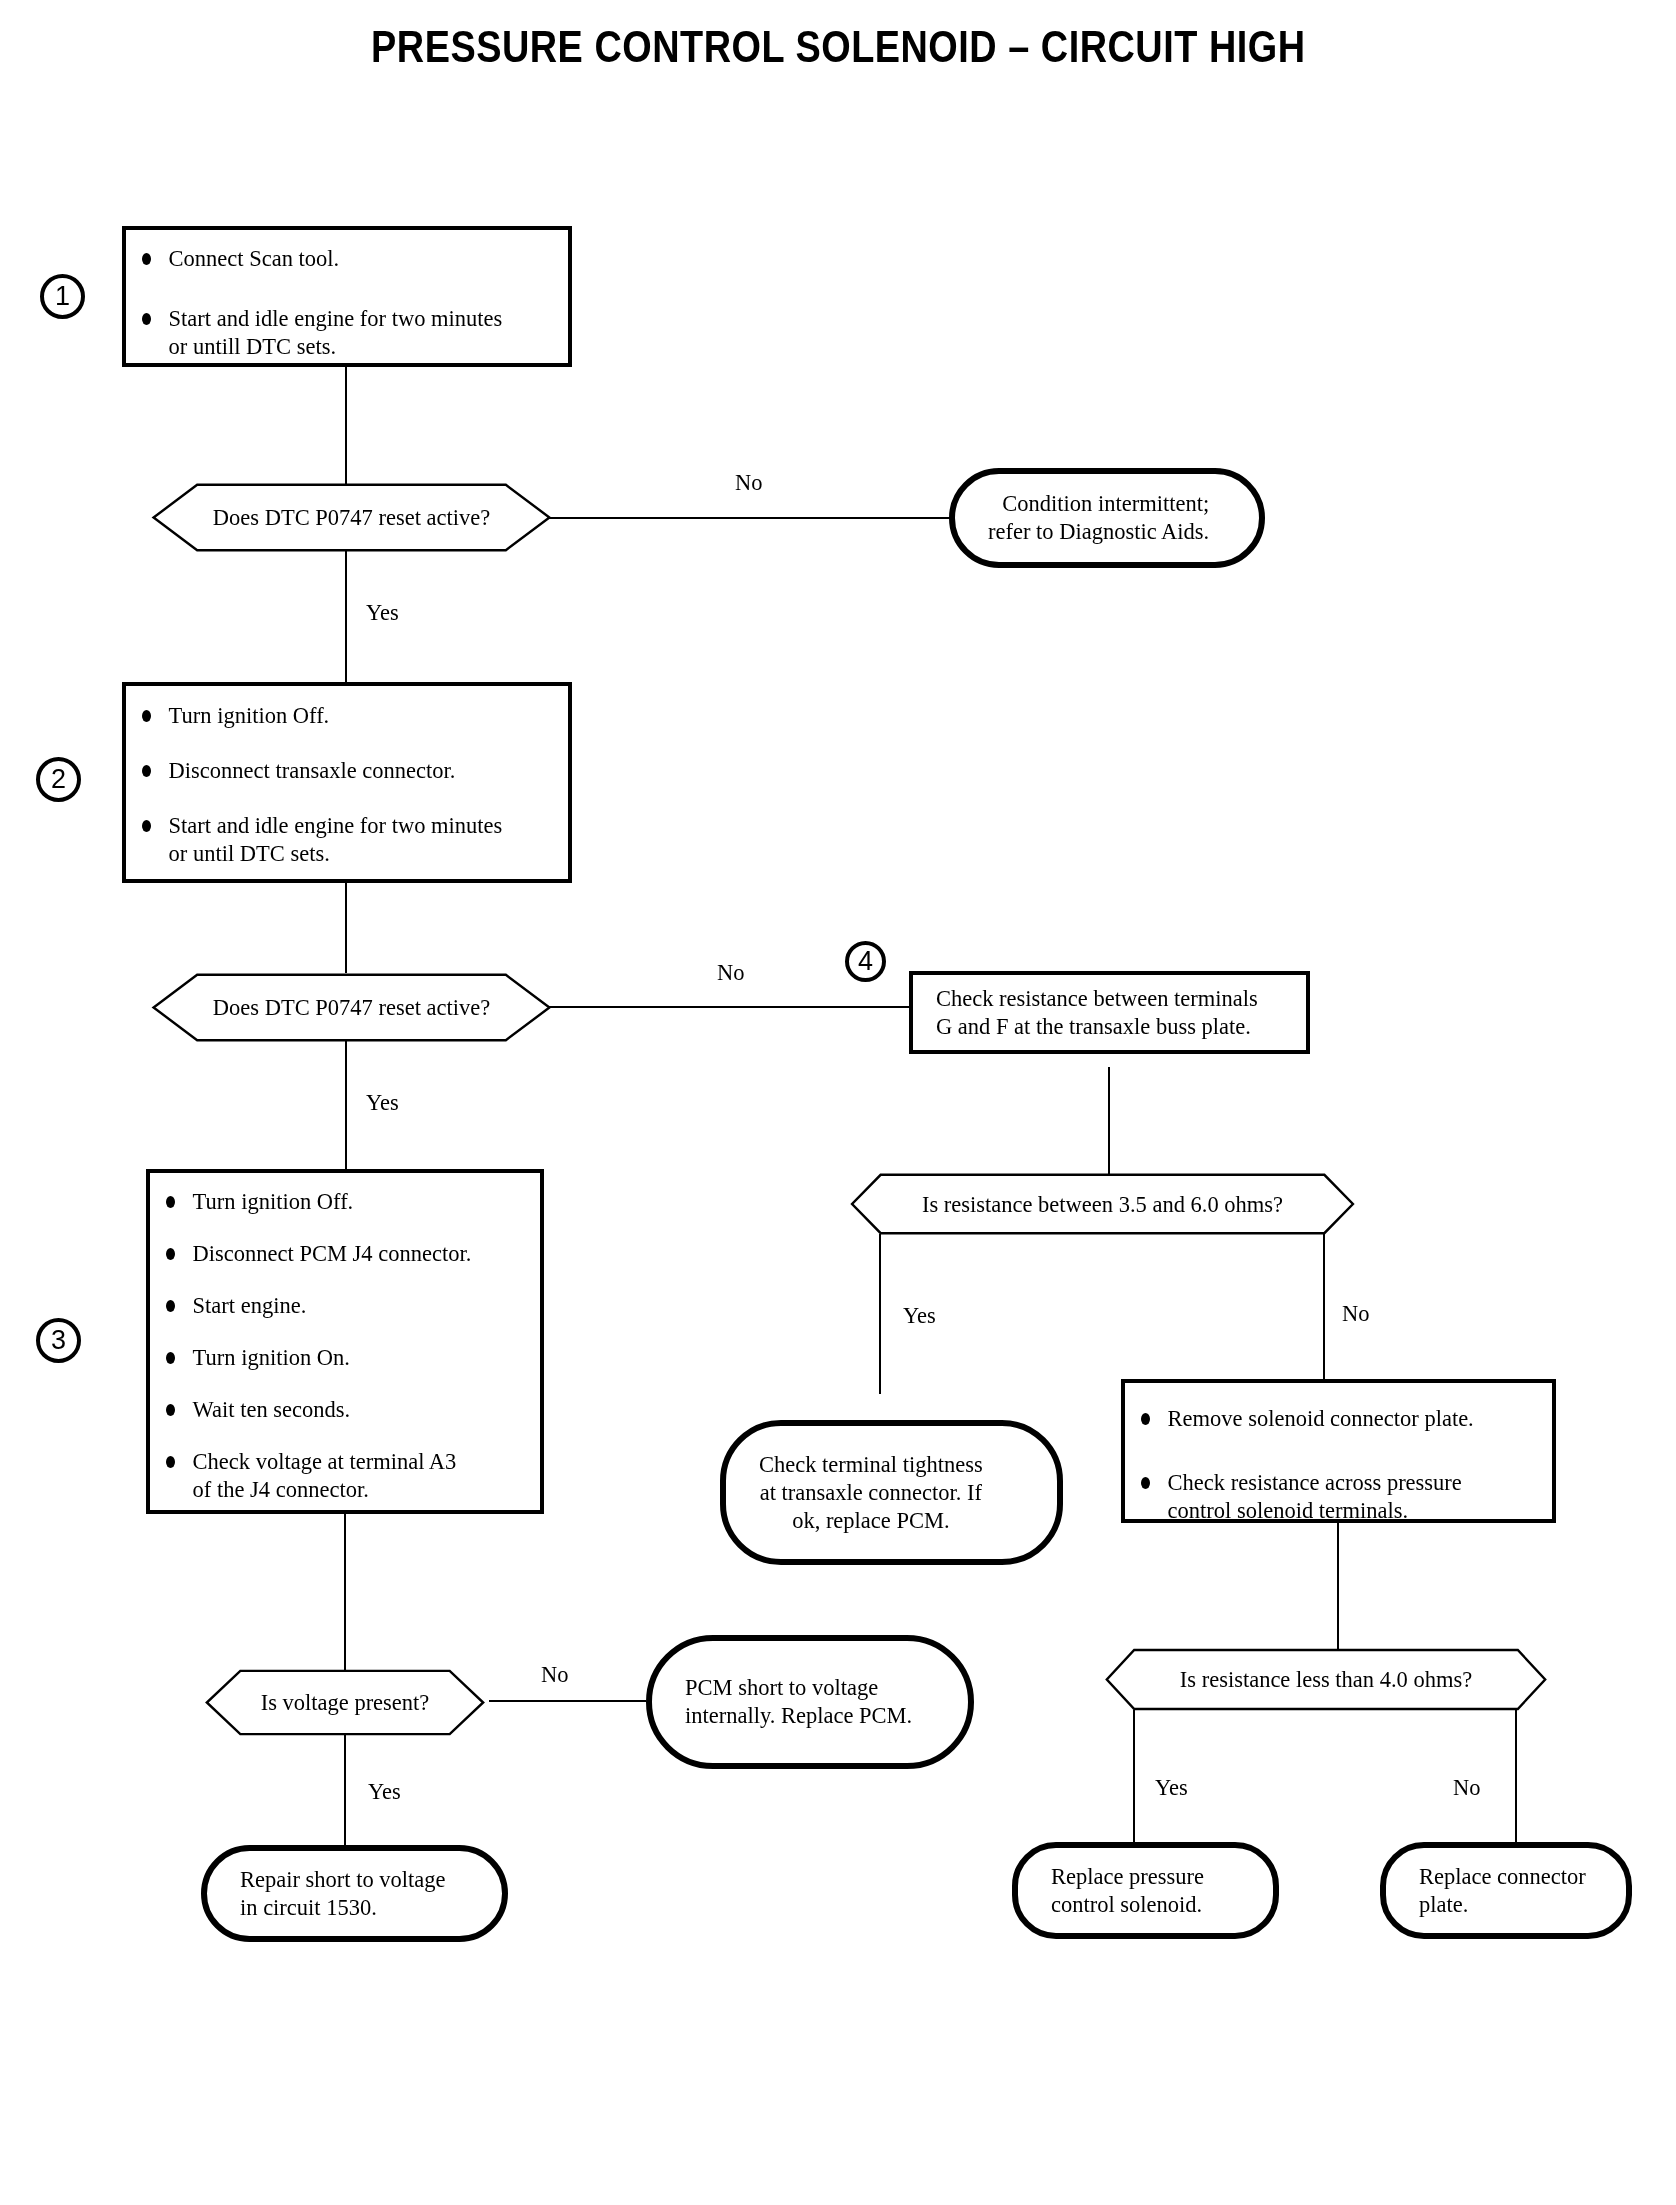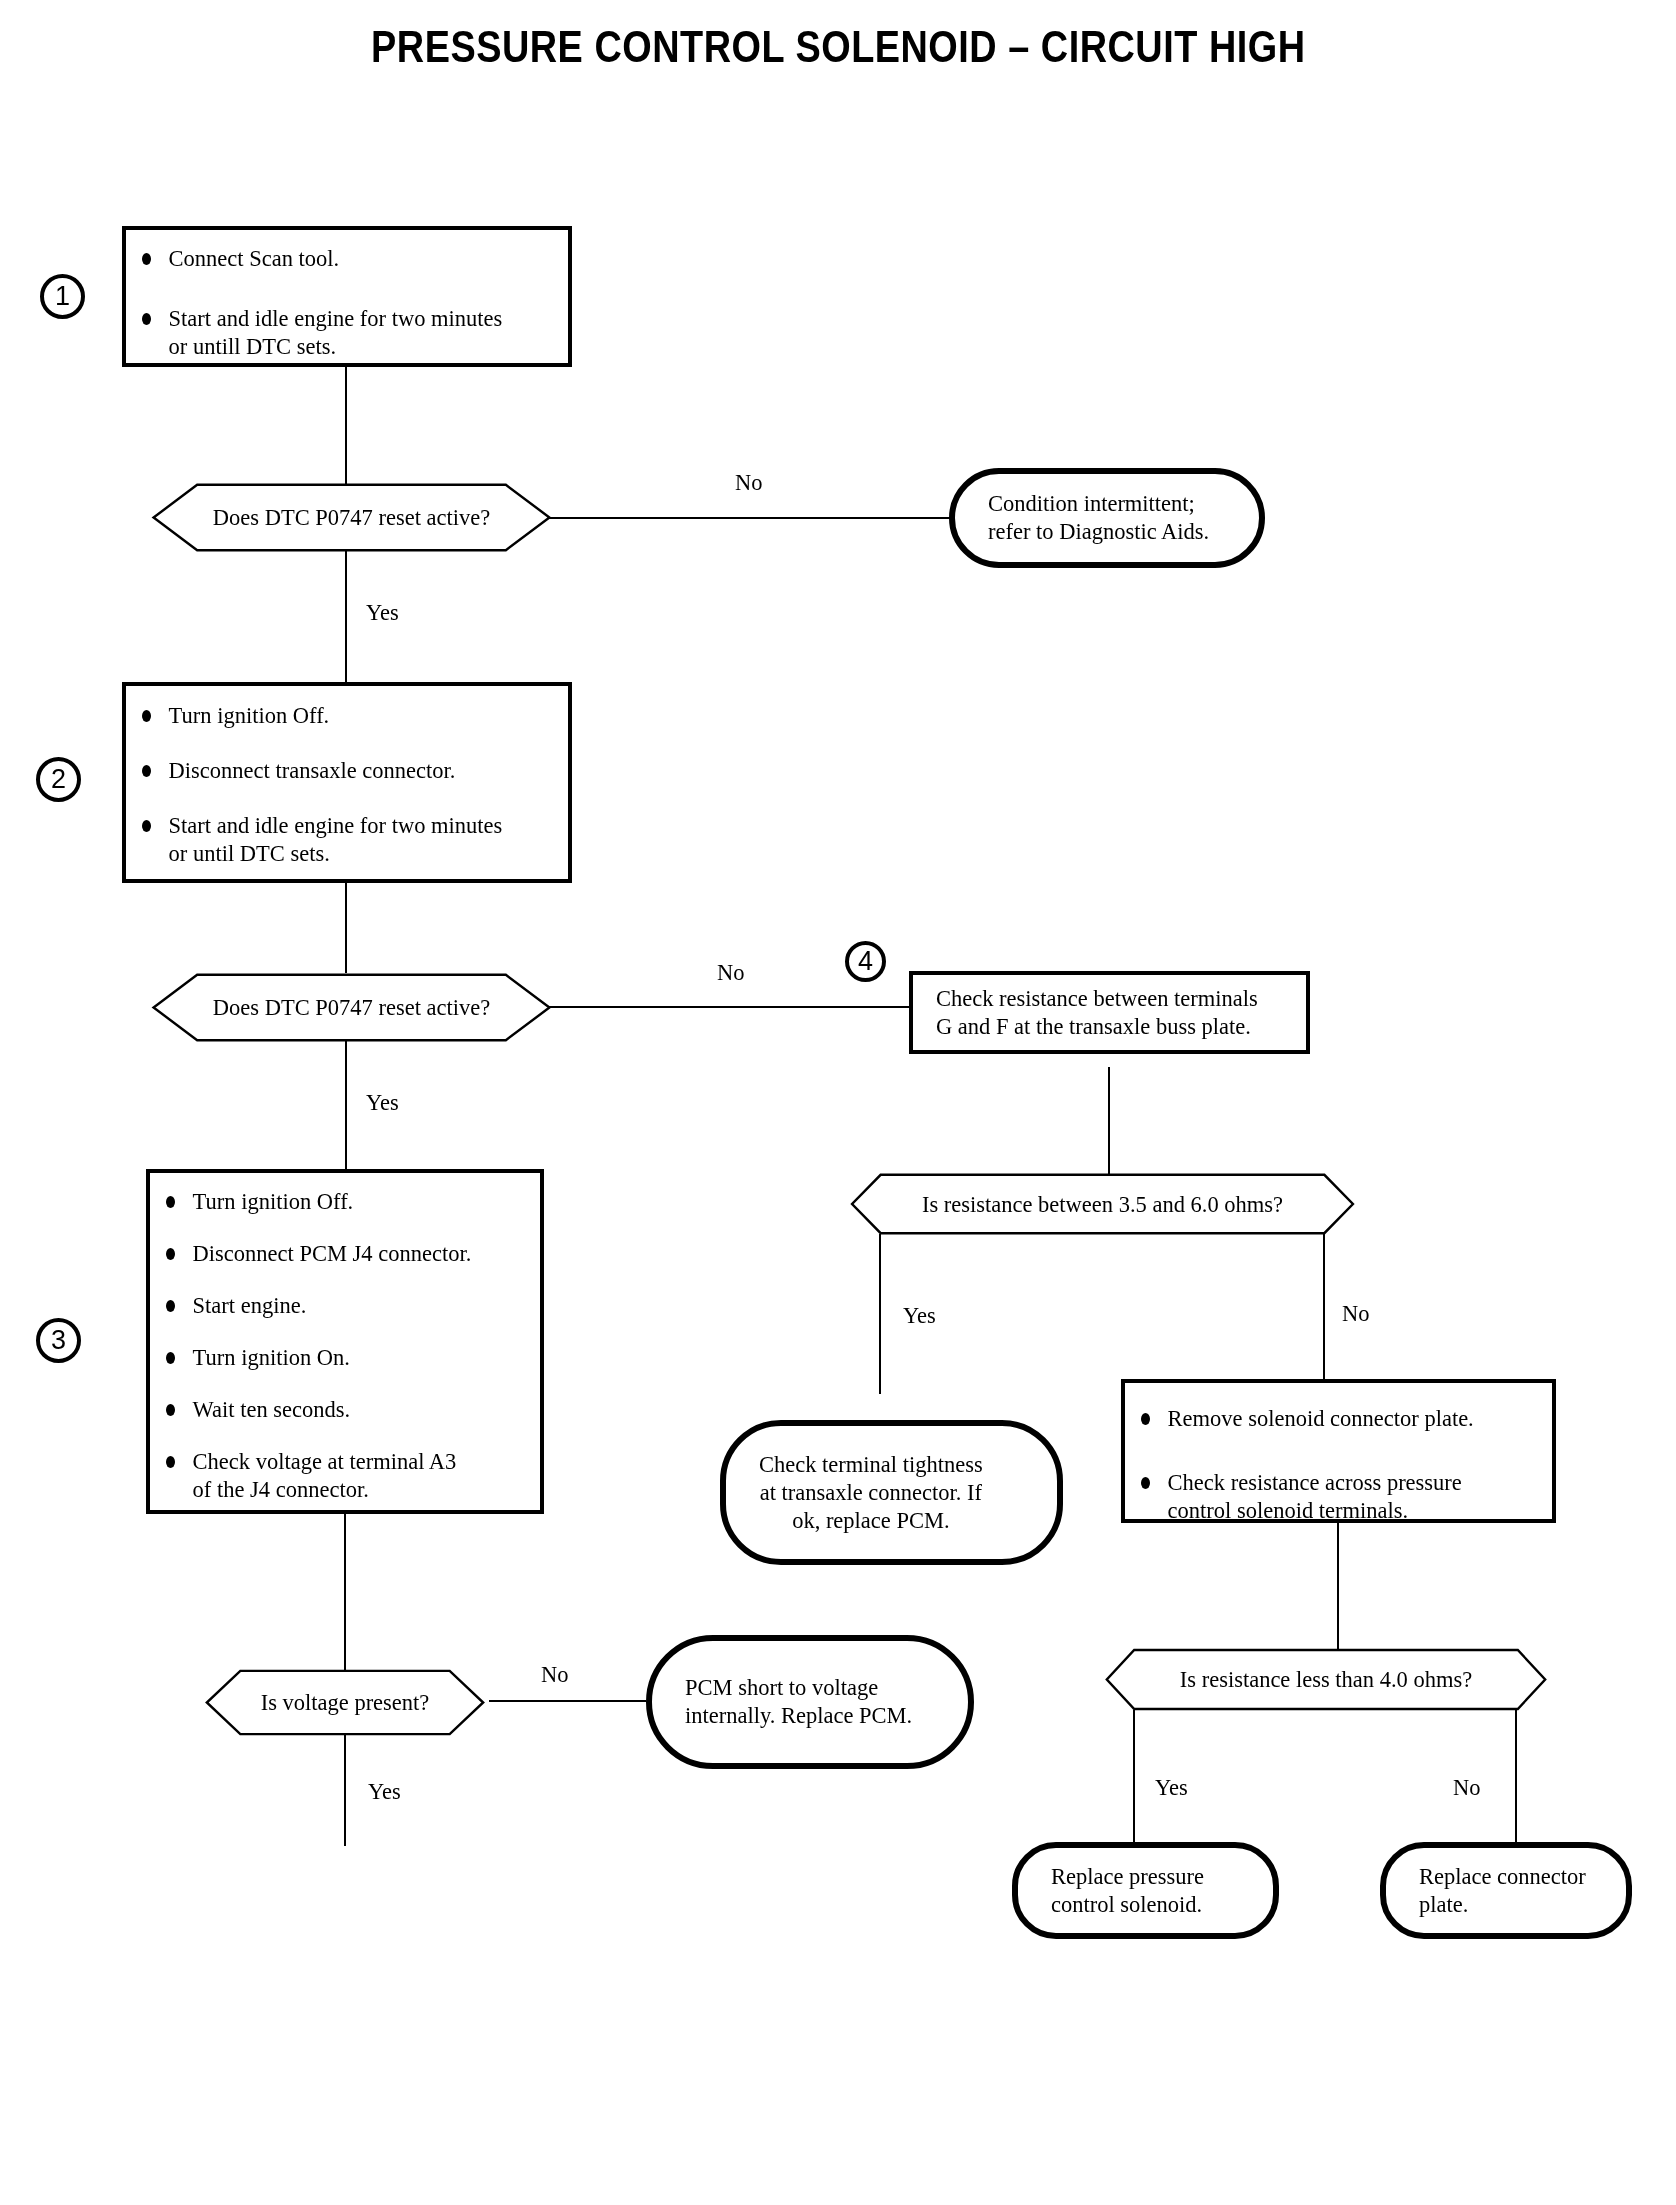--- a/index.html
+++ b/index.html
@@ -141,21 +141,21 @@
   <div class="hexwrap" style="left:151px;top:483px;width:401px;height:69px;">
     <svg width="401" height="69" viewBox="0 0 660 114">
       <polygon points="75,3 585,3 657,57 585,111 75,111 3,57" fill="#ffffff" stroke="#000000" stroke-width="4"></polygon>
     </svg>
     <div class="hextext">Does DTC P0747 reset active?</div>
   </div>
 
   <div class="elabel" style="left:735px;top:469px;">No</div>
   <div class="elabel" style="left:366px;top:599px;">Yes</div>
 
-  <div class="stadium" style="left:949px;top:468px;width:316px;height:100px;border-radius:50px;padding-left:33px;">
+  <div class="stadium" style="left:949px;top:468px;width:316px;height:100px;border-radius:50px;padding-left:33px;text-align:right;">
     <span class="btext">Condition intermittent;
 refer to Diagnostic Aids.</span>
   </div>
 
   <div class="rbox" style="left:122px;top:682px;width:450px;height:201px;padding:16px 6px 6px 16px;gap:27px;">
     <div class="bullet">
       <span class="dot"></span>
       <span class="btext">Turn ignition Off.</span>
     </div>
     <div class="bullet">
@@ -258,20 +258,24 @@
   <div class="hexwrap" style="left:1105px;top:1648px;width:442px;height:63px;">
     <svg width="442" height="63" viewBox="0 0 727 103">
       <polygon points="48,3 679,3 724,51.5 679,100 48,100 3,51.5" fill="#ffffff" stroke="#000000" stroke-width="4"></polygon>
     </svg>
     <div class="hextext">Is resistance less than 4.0 ohms?</div>
   </div>
 
   <div class="elabel" style="left:1155px;top:1774px;">Yes</div>
   <div class="elabel" style="left:1453px;top:1774px;">No</div>
 
+  <div class="stadium" style="left:201px;top:1845px;width:307px;height:97px;border-radius:49px;padding-left:33px;">
+    <span class="btext">Repair short to voltage
+in circuit 1530.</span>
+  </div>
 
   <div class="stadium" style="left:1012px;top:1842px;width:267px;height:97px;border-radius:44px;padding-left:33px;">
     <span class="btext">Replace pressure
 control solenoid.</span>
   </div>
 
   <div class="stadium" style="left:1380px;top:1842px;width:252px;height:97px;border-radius:44px;padding-left:33px;">
     <span class="btext">Replace connector
 plate.</span>
   </div>

